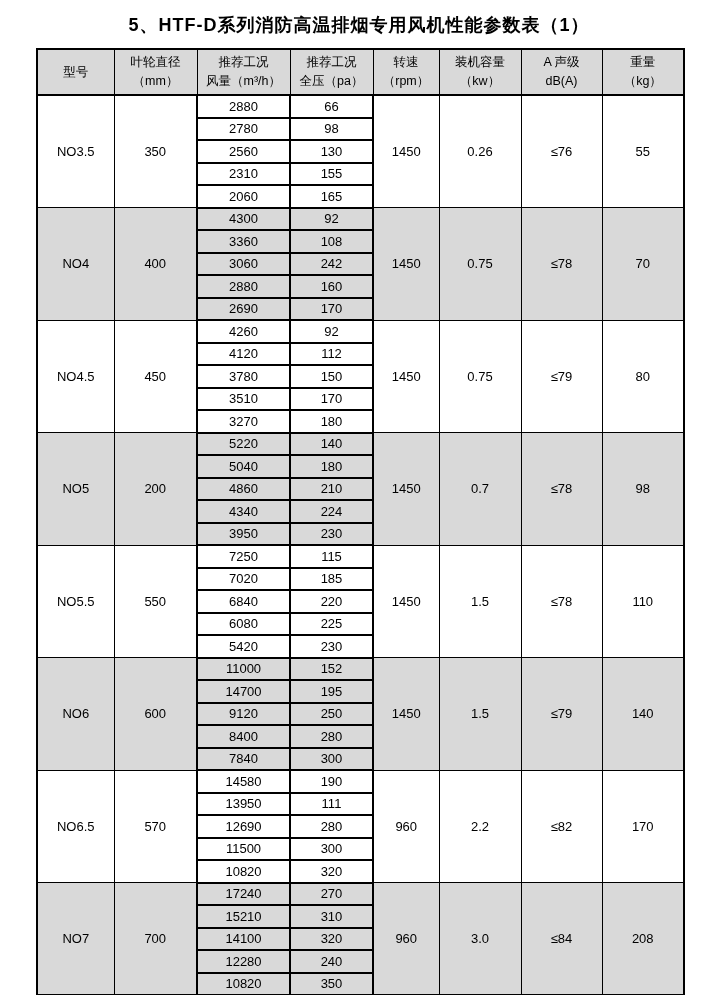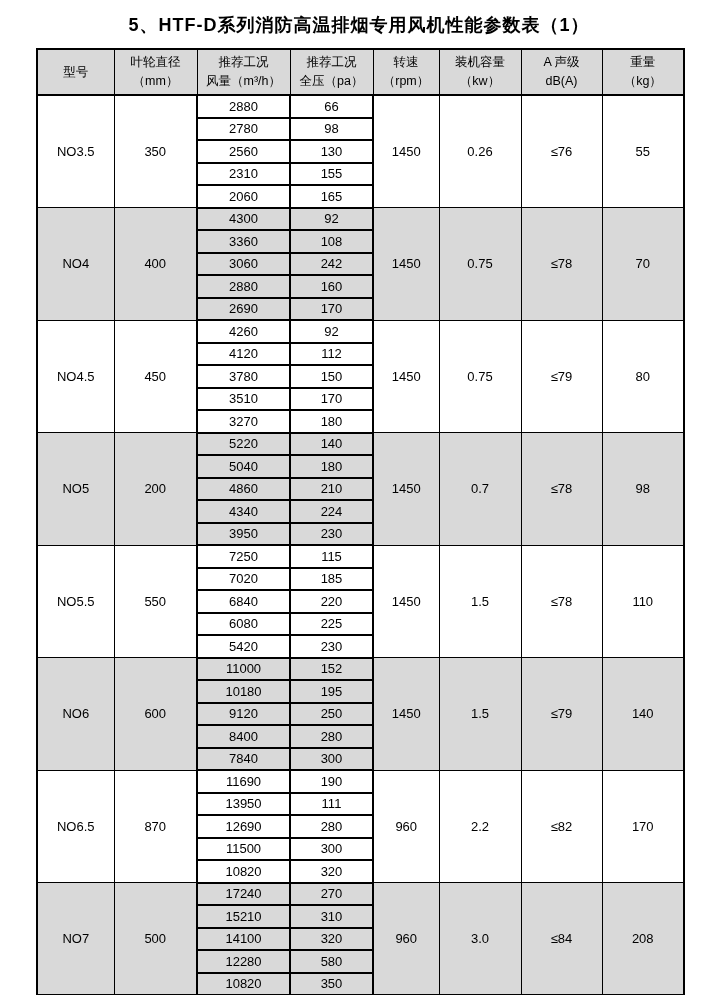--- a/index.html
+++ b/index.html
@@ -244,39 +244,39 @@
           <td rowspan="5">NO6</td>
           <td rowspan="5">600</td>
           <td class="inner">11000</td>
           <td class="inner">152</td>
           <td rowspan="5">1450</td>
           <td rowspan="5">1.5</td>
           <td rowspan="5">≤79</td>
           <td rowspan="5">140</td>
         </tr>
         <tr class="shaded">
-          <td class="inner">10180</td>
+          <td class="inner">14700</td>
           <td class="inner">195</td>
         </tr>
         <tr class="shaded">
           <td class="inner">9120</td>
           <td class="inner">250</td>
         </tr>
         <tr class="shaded">
           <td class="inner">8400</td>
           <td class="inner">280</td>
         </tr>
         <tr class="shaded">
           <td class="inner">7840</td>
           <td class="inner">300</td>
         </tr>
         <tr>
           <td rowspan="5">NO6.5</td>
-          <td rowspan="5">870</td>
-          <td class="inner">11690</td>
+          <td rowspan="5">570</td>
+          <td class="inner">14580</td>
           <td class="inner">190</td>
           <td rowspan="5">960</td>
           <td rowspan="5">2.2</td>
           <td rowspan="5">≤82</td>
           <td rowspan="5">170</td>
         </tr>
         <tr>
           <td class="inner">13950</td>
           <td class="inner">111</td>
         </tr>
@@ -287,39 +287,39 @@
         <tr>
           <td class="inner">11500</td>
           <td class="inner">300</td>
         </tr>
         <tr>
           <td class="inner">10820</td>
           <td class="inner">320</td>
         </tr>
         <tr class="shaded">
           <td rowspan="5">NO7</td>
-          <td rowspan="5">500</td>
+          <td rowspan="5">700</td>
           <td class="inner">17240</td>
           <td class="inner">270</td>
           <td rowspan="5">960</td>
           <td rowspan="5">3.0</td>
           <td rowspan="5">≤84</td>
           <td rowspan="5">208</td>
         </tr>
         <tr class="shaded">
           <td class="inner">15210</td>
           <td class="inner">310</td>
         </tr>
         <tr class="shaded">
           <td class="inner">14100</td>
           <td class="inner">320</td>
         </tr>
         <tr class="shaded">
           <td class="inner">12280</td>
-          <td class="inner">580</td>
+          <td class="inner">240</td>
         </tr>
         <tr class="shaded">
           <td class="inner">10820</td>
           <td class="inner">350</td>
         </tr>
       </tbody>
   </table>
 </div>
 
 </body></html>

